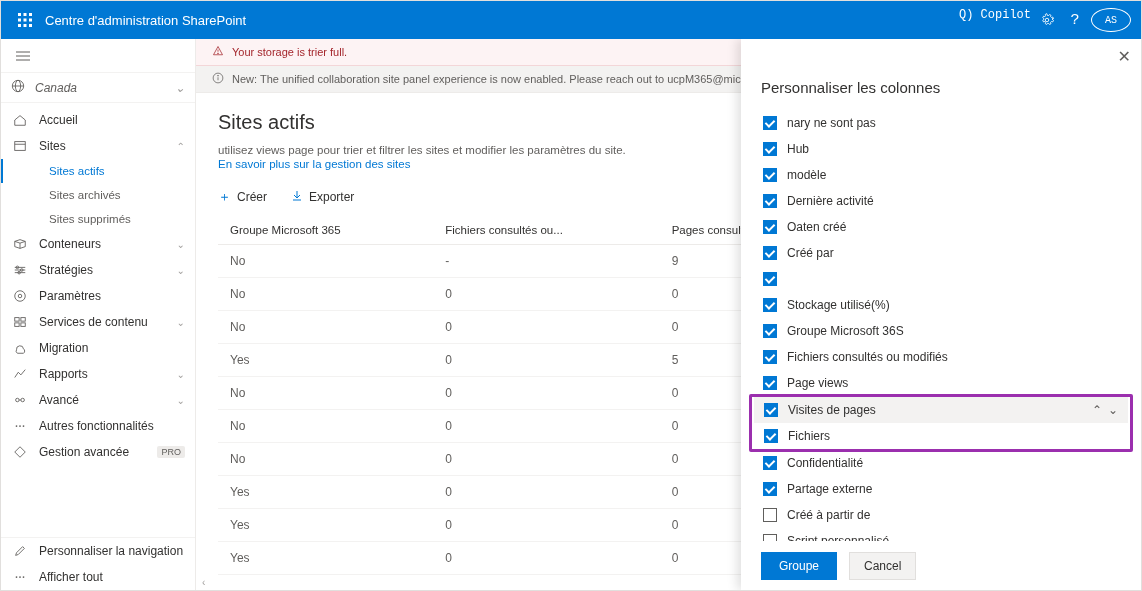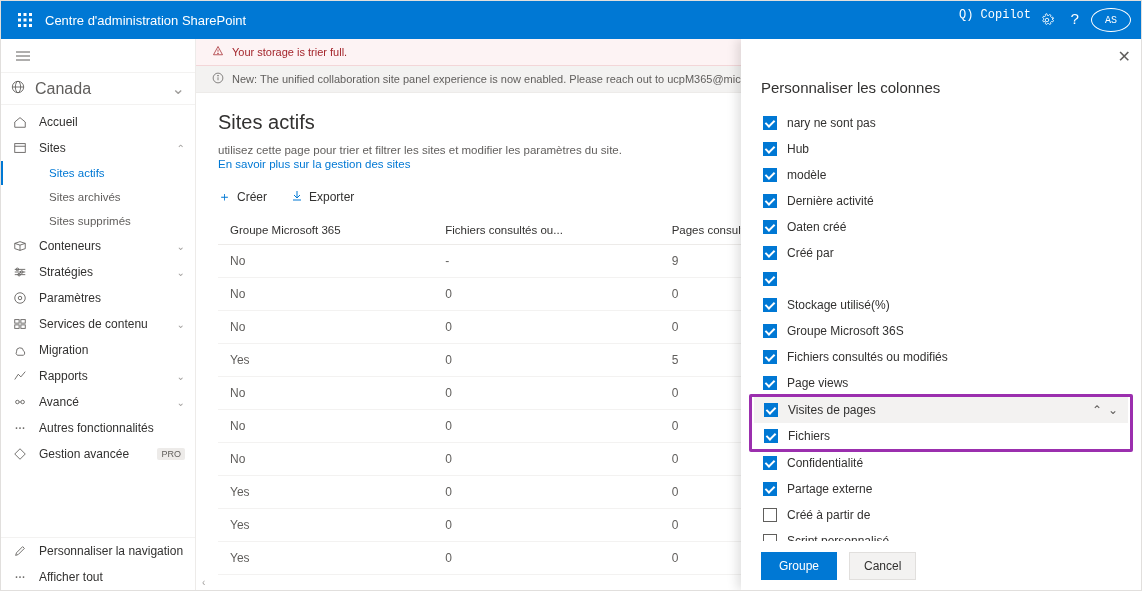--- a/index.html
+++ b/index.html
@@ -16,21 +16,21 @@
     .header-icon { display: flex; align-items: center; justify-content: center; width: 24px; height: 24px; cursor: pointer; }
     .avatar { border: 1px solid #fff; border-radius: 50%; width: 40px; height: 24px; display: flex; align-items: center; justify-content: center; font-size: 10px; }
 
     
     .body { display: flex; height: calc(100% - 38px); }
 
     
     .sidebar { width: 195px; border-right: 1px solid #edebe9; display: flex; flex-direction: column; background: #fff; font-size: 12px; }
     .sidebar-top { height: 34px; border-bottom: 1px solid #f3f2f1; display:flex; align-items:center; padding-left: 10px; }
     .hamburger-btn { width: 24px; height: 24px; display:flex; align-items:center; justify-content:center; cursor:pointer; }
-    .sidebar-region { display:flex; align-items:center; padding: 6px 10px; color: #605e5c; font-size: 16px; border-bottom: 1px solid #f3f2f1;}
+    .sidebar-region { display:flex; align-items:center; padding: 6px 10px; color: #605e5c; font-size: 12px; border-bottom: 1px solid #f3f2f1; font-style: italic;}
     .sidebar-region .chev { margin-left: auto; color: #a19f9d; }
     .nav-list { list-style: none; padding: 4px 0; overflow-y: auto; flex: 1; }
     .nav-item { display:flex; align-items:center; padding: 6px 10px; color: #323130; cursor:pointer; }
     .nav-item .nav-icon { width: 18px; color: #605e5c; display:flex; justify-content:center; }
     .nav-item .nav-label { margin-left: 10px; flex: 1; }
     .nav-item .chev { color: #a19f9d; font-size: 10px; }
     .nav-sub { list-style:none; }
     .nav-sub .nav-item { padding-left: 38px; font-size: 11.5px; color: #605e5c; }
     .nav-sub .nav-item.active { border-left: 2px solid #0078d4; color: #0078d4; padding-left: 36px; }
     .nav-bottom { list-style:none; border-top: 1px solid #f3f2f1; }
@@ -310,21 +310,21 @@
               <circle cx="8" cy="8" r="6.5"></circle>
               <line x1="8" y1="7" x2="8" y2="11"></line>
               <circle cx="8" cy="5" r="0.5" fill="#605e5c"></circle>
             </svg>
         </span>
         <span>New: The unified collaboration site panel experience is now enabled. Please reach out to ucpM365@microsoft.com to report issues.</span>
       </div>
 
       <div class="content">
         <div class="page-title">Sites actifs</div>
-        <div class="page-desc">utilisez cette page pour trier et filtrer les sites et modifier les paramètres du site.</div>
+        <div class="page-desc">utilisez views page pour trier et filtrer les sites et modifier les paramètres du site.</div>
         <div class="page-link">En savoir plus sur la gestion des sites</div>
 
         <div class="toolbar">
           <div class="tool-btn">
             <span class="tool-icon">＋</span>
             <span>Créer</span>
           </div>
           <div class="tool-btn">
             <span class="tool-icon">
               <svg width="12" height="12" viewBox="0 0 12 12" stroke="#0078d4" fill="none">

